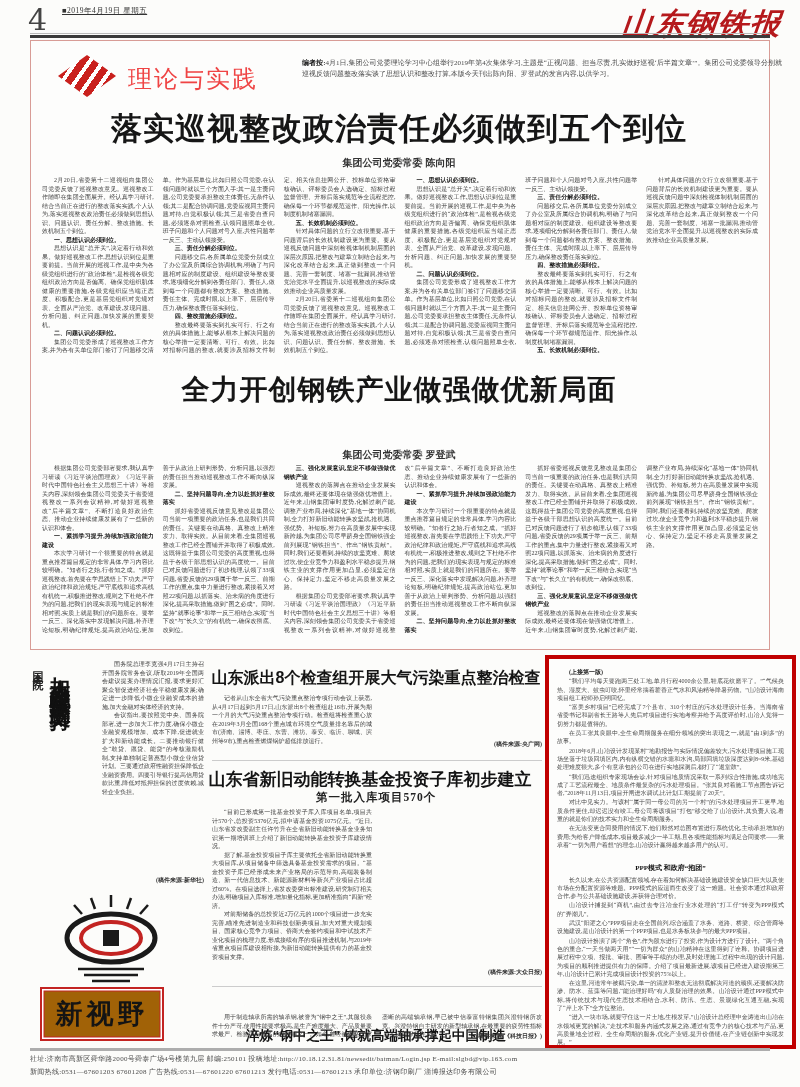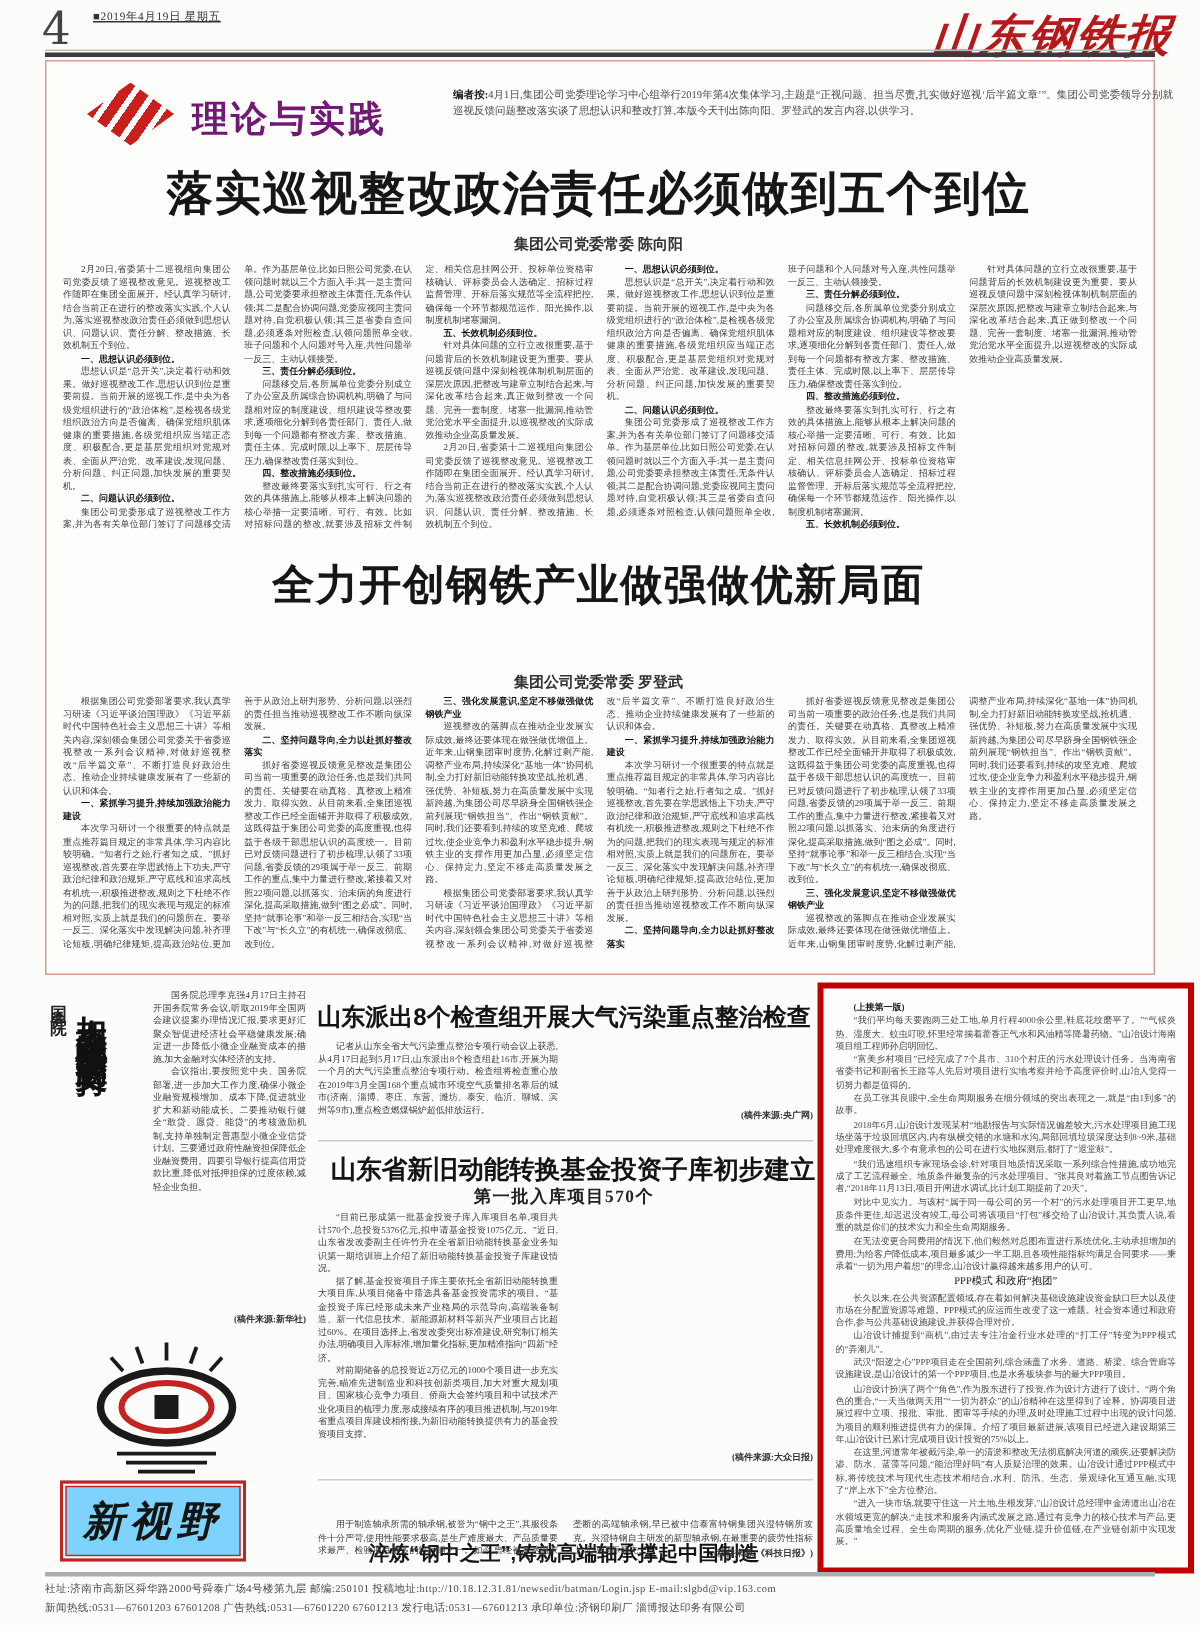--- a/index.html
+++ b/index.html
@@ -13,21 +13,21 @@
   .page-num{font-size:30px;color:#444;font-family:"DejaVu Serif",serif;}
   .head-info{font-size:7.5px;line-height:11px;color:#333;letter-spacing:.5px;}
   .masthead{font-size:30px;font-weight:bold;font-style:italic;color:#b5191c;
     font-family:"DejaVu Serif",serif;letter-spacing:2px;transform:skewX(-6deg);}
   .head-rule{left:30px;top:33px;width:740px;border-top:1px solid #bbb;border-bottom:3px solid #3a3a3a;height:1px;}
   
   .theory-box{left:30px;top:40px;width:738px;height:608px;border:1.5px solid #d89c96;background:#fdfdfc;}
   .logo-mark{width:58px;height:42px;
     background:repeating-linear-gradient(-55deg,#c9201d 0 7px,#ffffff 7px 11px);
     clip-path:polygon(50% 0,100% 50%,50% 100%,0 50%);}
-  .section-title{font-size:24px;font-weight:bold;font-family:"Liberation Sans",sans-serif;color:#701a75;letter-spacing:2px;text-align:right;}
+  .section-title{font-size:24px;font-weight:normal;font-family:"Liberation Sans",sans-serif;color:#ef4444;letter-spacing:2px;text-align:right;}
   .editor-note{font-size:7px;line-height:10.5px;color:#4a4a4a;text-align:justify;margin-left:30px;}
   .editor-note b{color:#222;}
   .h1{font-size:31px;font-weight:bold;font-family:"Liberation Sans",sans-serif;
     color:#161616;text-align:center;letter-spacing:1px;white-space:nowrap;}
   .h2{font-size:28px;font-weight:bold;font-family:"Liberation Sans",sans-serif;
     color:#161616;text-align:center;letter-spacing:1px;line-height:36px;}
   .byline{font-size:10px;font-weight:bold;text-align:center;color:#333;font-family:"Liberation Sans",sans-serif;}
   .body-cols{column-fill:auto;overflow:hidden;}
   .cols6{column-count:6;column-gap:9px;}
   .cols2{column-count:2;column-gap:10px;}
@@ -35,34 +35,34 @@
     text-indent:2em;color:#3d3d3d;}
   .body-cols p.sub,.single-col p.sub{font-weight:bold;color:#161616;}
   p.source{text-align:right;text-indent:0;font-weight:bold;color:#333;}
   
   .v-kicker{writing-mode:vertical-rl;font-size:11px;font-weight:bold;color:#222;letter-spacing:4px;}
   .v-head{writing-mode:vertical-rl;font-size:21px;font-weight:bold;color:#111;
     font-family:"Liberation Sans",sans-serif;letter-spacing:3px;line-height:24px;}
   .single-col{overflow:hidden;}
   .eye-logo{display:block;}
   .xsy-box{border:2.5px solid #c32422;box-shadow:inset 0 0 0 1.5px #fff,inset 0 0 0 2.5px #c32422;
-    display:flex;align-items:center;justify-content:center;background:#7dd3fc;font-style:italic;}
+    display:flex;align-items:center;justify-content:center;background:#a16207;}
   .xsy-text{font-size:27px;font-weight:bold;color:#141414;letter-spacing:4px;
     font-family:"Liberation Serif",serif;}
   
   .mid-h{font-size:16px;font-weight:bold;font-family:"Liberation Sans",sans-serif;
     color:#141414;text-align:center;white-space:nowrap;}
   .mid-sub{font-size:11.5px;text-align:center;color:#222;font-weight:bold;letter-spacing:1px;}
   .thin-rule{border-top:1px solid #ccc;}
   
   .red-annotation{border:4px solid #c00000;background:#fdfdfc;}
   .right-pad{padding:9px 8px;}
   .right-pad p{margin:0 0 1px 0;font-size:6px;line-height:8.3px;text-align:justify;text-indent:2em;color:#4a4a4a;}
   .right-pad p.lead-tag{font-weight:bold;color:#222;}
-  .right-pad p.subhead{text-align:center;text-indent:0;font-weight:normal;color:#161616;font-size:7px;margin:1px 0 3px;}
+  .right-pad p.subhead{text-align:center;text-indent:0;font-weight:bold;color:#161616;font-size:7px;margin:15px 0 3px;}
   
   .foot-rule{border-top:3.5px solid #adadad;}
   .footer-text{font-size:7px;line-height:13px;color:#4a4a4a;letter-spacing:.3px;}
 </style>
 </head>
 <body>
 
 <div class="abs page-num" style="left:28px;top:2px;">4</div>
 <div class="abs head-info" style="left:62px;top:5px;width:420px;text-decoration:underline;">
   <div>■2019年4月19日  星期五</div>
@@ -161,21 +161,21 @@
 <div class="abs mid-h" style="left:210px;top:668px;width:332px;">山东派出8个检查组开展大气污染重点整治检查</div>
 <div class="abs body-cols cols2" style="left:212px;top:694px;width:330px;height:56px;">
     <p>记者从山东全省大气污染重点整治专项行动会议上获悉,从4月17日起到5月17日,山东派出8个检查组赴16市,开展为期一个月的大气污染重点整治专项行动。检查组将检查重心放在2019年3月全国168个重点城市环境空气质量排名靠后的城市(济南、淄博、枣庄、东营、潍坊、泰安、临沂、聊城、滨州等9市),重点检查燃煤锅炉超低排放运行。</p>
   </div>
 <div class="abs single-col" style="left:382px;top:740px;width:160px;height:12px;">
   <p class="source">(稿件来源:央广网)</p>
 </div>
 
 <div class="abs thin-rule" style="left:212px;top:760px;width:330px;"></div>
 
-<div class="abs mid-h" style="left:216px;top:768px;width:332px;font-size:17px;">山东省新旧动能转换基金投资子库初步建立</div>
+<div class="abs mid-h" style="left:204px;top:768px;width:332px;font-size:17px;">山东省新旧动能转换基金投资子库初步建立</div>
 <div class="abs mid-sub" style="left:210px;top:790px;width:332px;">第一批入库项目570个</div>
 <div class="abs body-cols cols2" style="left:212px;top:808px;width:330px;height:162px;">
     <p>“目前已形成第一批基金投资子库入库项目名单,项目共计570个,总投资5376亿元,拟申请基金投资1075亿元。”近日,山东省发改委副主任许竹升在全省新旧动能转换基金业务知识第一期培训班上介绍了新旧动能转换基金投资子库建设情况。</p>
     <p>据了解,基金投资项目子库主要依托全省新旧动能转换重大项目库,从项目储备中筛选具备基金投资需求的项目。“基金投资子库已经形成未来产业格局的示范导向,高端装备制造、新一代信息技术、新能源新材料等新兴产业项目占比超过60%。在项目选择上,省发改委突出标准建设,研究制订相关办法,明确项目入库标准,增加量化指标,更加精准指向“四新”经济。</p>
     <p>对前期储备的总投资近2万亿元的1000个项目进一步充实完善,瞄准先进制造业和科技创新类项目,加大对重大规划项目、国家核心竞争力项目、侨商大会签约项目和中试技术产业化项目的梳理力度,形成接续有序的项目推进机制,与2019年省重点项目库建设相衔接,为新旧动能转换提供有力的基金投资项目支撑。</p>
   </div>
 <div class="abs single-col" style="left:382px;top:968px;width:160px;height:12px;">
   <p class="source">(稿件来源:大众日报)</p>
 </div>
 

